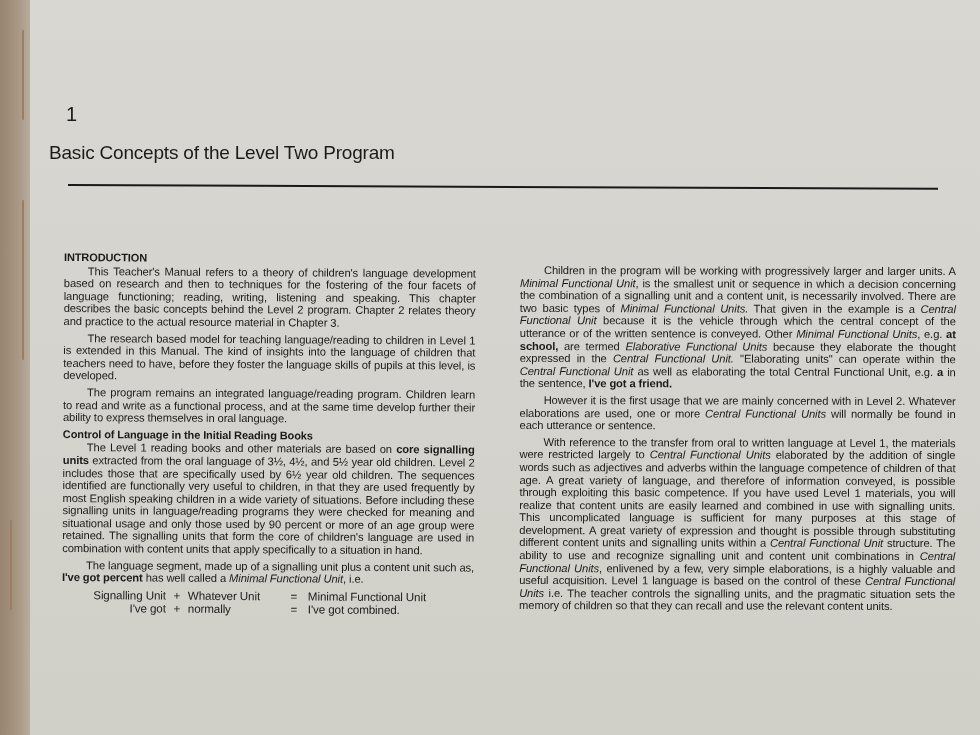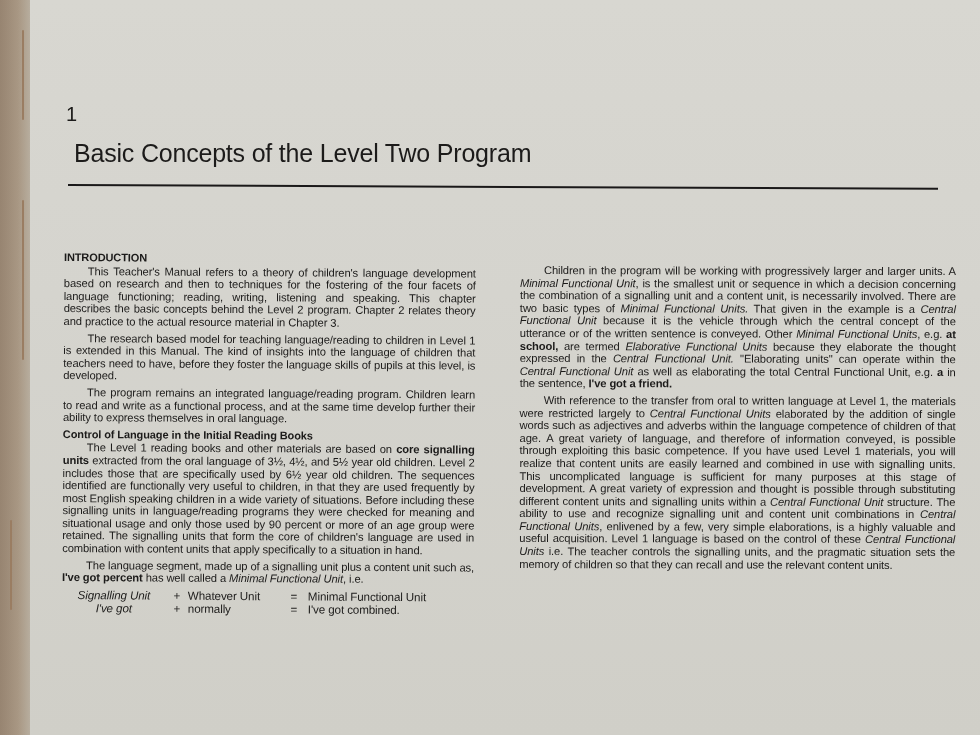--- a/index.html
+++ b/index.html
@@ -17,39 +17,39 @@
     position:absolute; left:22px; width:2px; background:#9a7d62; border-radius:1px;
   }
   .shade {
     position:absolute; left:0; top:0; width:60px; height:735px;
     background: linear-gradient(90deg, rgba(120,100,80,0.35), rgba(120,100,80,0));
   }
   .chapter-num {
     position:absolute; left:66px; top:102px; font-size:20px; line-height:24px;
   }
   .chapter-title {
-    position:absolute; left:74px; top:139px; font-size:25px; line-height:28px; letter-spacing:-0.2px;
+    position:absolute; left:49px; top:139px; font-size:19px; line-height:28px; letter-spacing:-0.2px;
   }
   .rule {
     position:absolute; left:68px; top:184px; width:870px; height:2px; background:#1a1919;
     transform: rotate(0.25deg); transform-origin:left center;
   }
   .col {
     position:absolute; font-size:11.2px; line-height:12.6px; text-align:justify;
     letter-spacing:-0.1px;
   }
   .col-left { left:64px; top:251px; width:412px; transform: rotate(0.35deg); transform-origin:left top; }
   .col-right { left:520px; top:264px; width:436px; transform: rotate(0.15deg); transform-origin:left top; }
   .h-intro { font-weight:bold; font-size:11px; margin:0 0 1px 0; }
   .h-sub { font-weight:bold; font-size:11px; margin:4px 0 1px 0; }
   p { margin:0 0 4px 0; text-indent:24px; }
   b { font-weight:bold; }
   i { font-style:italic; }
   .eq { display:grid; grid-template-columns: 104px 22px 92px 28px 160px; font-size:11.6px; line-height:13px; margin-top:2px; }
-  .eq .r { text-align:center;font-style:italic; }
+  .eq .r { text-align:right; }
   .eq .c { text-align:center; }
 </style>
 </head>
 <body>
 
 <div class="shade"></div>
 <div class="page"></div>
 <div class="stitch" style="top:30px;height:90px;"></div>
 <div class="stitch" style="top:200px;height:160px;"></div>
 <div class="stitch" style="top:520px;height:90px;left:10px;"></div>
@@ -75,14 +75,15 @@
     <span class="r">I've got</span>
     <span class="c">+</span>
     <span>normally</span>
     <span class="c">=</span>
     <span>I've got combined.</span>
   </div>
 </div>
 
 <div class="col col-right">
   <p><span>Children in the program will be working with progressively larger and larger units. A </span><i>Minimal Functional Unit</i><span>, is the smallest unit or sequence in which a decision concerning the combination of a signalling unit and a content unit, is necessarily involved. There are two basic types of </span><i>Minimal Functional Units.</i><span> That given in the example is a </span><i>Central Functional Unit</i><span> because it is the vehicle through which the central concept of the utterance or of the written sentence is conveyed. Other </span><i>Minimal Functional Units</i><span>, e.g. </span><b>at school,</b><span> are termed </span><i>Elaborative Functional Units</i><span> because they elaborate the thought expressed in the </span><i>Central Functional Unit.</i><span> "Elaborating units" can operate within the </span><i>Central Functional Unit</i><span> as well as elaborating the total Central Functional Unit, e.g. </span><b>a</b><span> in the sentence, </span><b>I've got a friend.</b></p>
+  <p><span>However it is the first usage that we are mainly concerned with in Level 2. Whatever elaborations are used, one or more </span><i>Central Functional Units</i><span> will normally be found in each utterance or sentence.</span></p>
   <p><span>With reference to the transfer from oral to written language at Level 1, the materials were restricted largely to </span><i>Central Functional Units</i><span> elaborated by the addition of single words such as adjectives and adverbs within the language competence of children of that age. A great variety of language, and therefore of information conveyed, is possible through exploiting this basic competence. If you have used Level 1 materials, you will realize that content units are easily learned and combined in use with signalling units. This uncomplicated language is sufficient for many purposes at this stage of development. A great variety of expression and thought is possible through substituting different content units and signalling units within a </span><i>Central Functional Unit</i><span> structure. The ability to use and recognize signalling unit and content unit combinations in </span><i>Central Functional Units</i><span>, enlivened by a few, very simple elaborations, is a highly valuable and useful acquisition. Level 1 language is based on the control of these </span><i>Central Functional Units</i><span> i.e. The teacher controls the signalling units, and the pragmatic situation sets the memory of children so that they can recall and use the relevant content units.</span></p>
 </div>
 
 </body></html>

